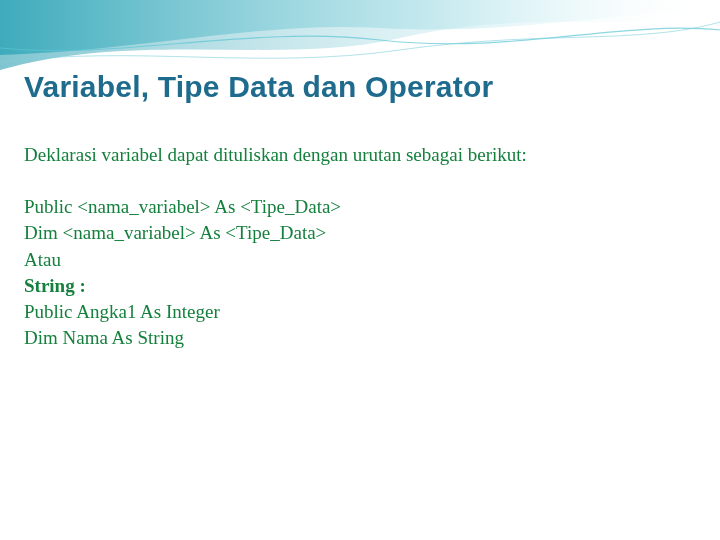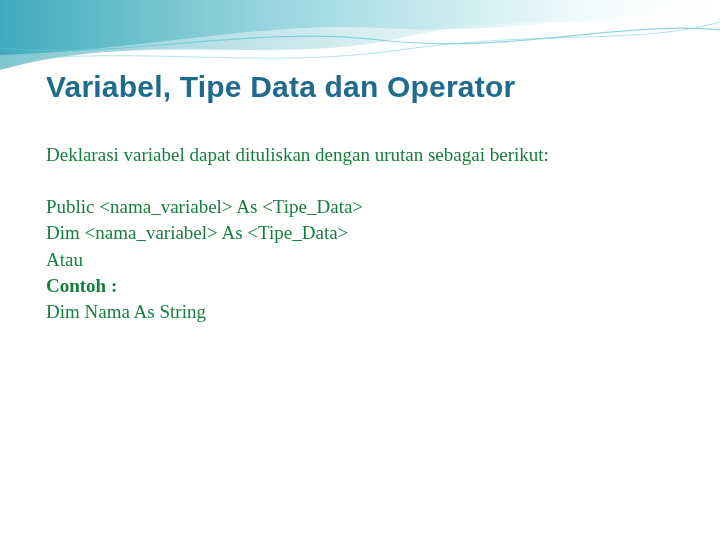--- a/index.html
+++ b/index.html
@@ -14,21 +14,21 @@
   .wave-decoration {
     position: absolute;
     top: 0;
     left: 0;
     width: 720px;
     height: 100px;
     pointer-events: none;
   }
   .content {
     position: relative;
-    padding: 70px 45px 40px 46px;
+    padding: 70px 45px 40px 24px;
   }
   .title {
     font-family: 'Trebuchet MS', 'Arial', sans-serif;
     font-size: 30px;
     font-weight: bold;
     color: #1f6b8e;
     margin-bottom: 38px;
     letter-spacing: 0.2px;
   }
   .body-text {
@@ -68,16 +68,17 @@
   <path d="M0,62 C140,45 260,70 400,50 C540,30 640,45 720,22" stroke="#7dd0dc" stroke-width="1" fill="none" opacity="0.6"></path>
 </svg>
 
 <div class="content">
   <h1 class="title">Variabel, Tipe Data dan Operator</h1>
   <div class="body-text">
     <p class="para-intro">Deklarasi variabel dapat dituliskan dengan urutan sebagai berikut:</p>
     <span class="line">Public &lt;nama_variabel&gt; As &lt;Tipe_Data&gt;</span>
     <span class="line">Dim &lt;nama_variabel&gt; As &lt;Tipe_Data&gt;</span>
     <span class="line">Atau</span>
-    <span class="line bold">Contoh :</span>
+    <span class="line bold">String :</span>
+    <span class="line">Public Angka1 As Integer</span>
     <span class="line">Dim Nama As String</span>
   </div>
 </div>
 
 </body></html>

